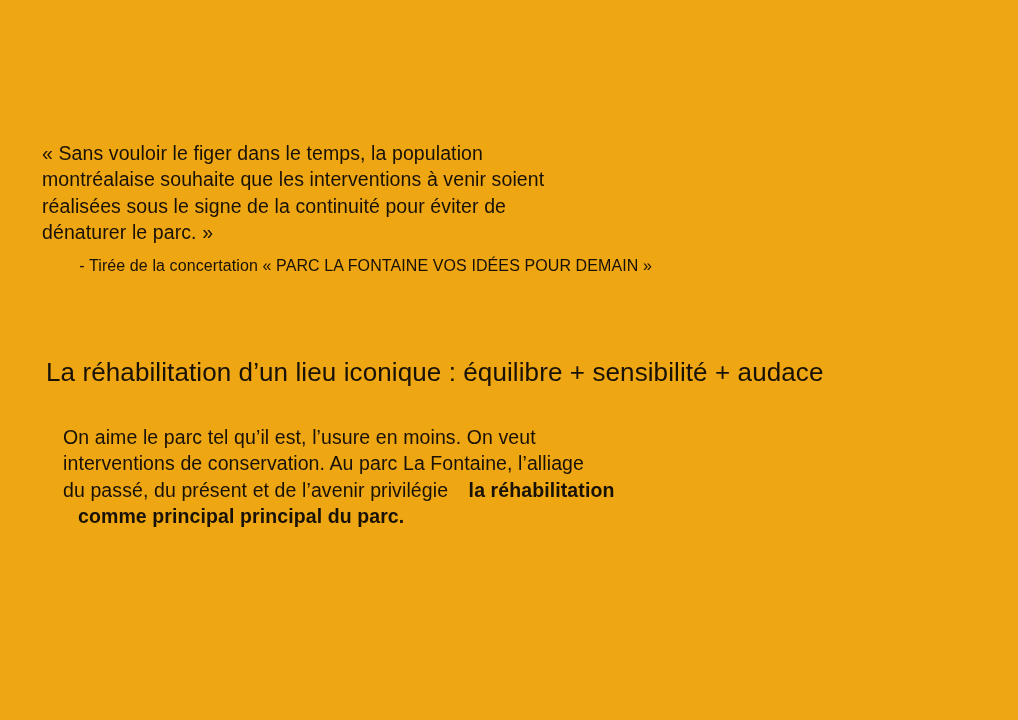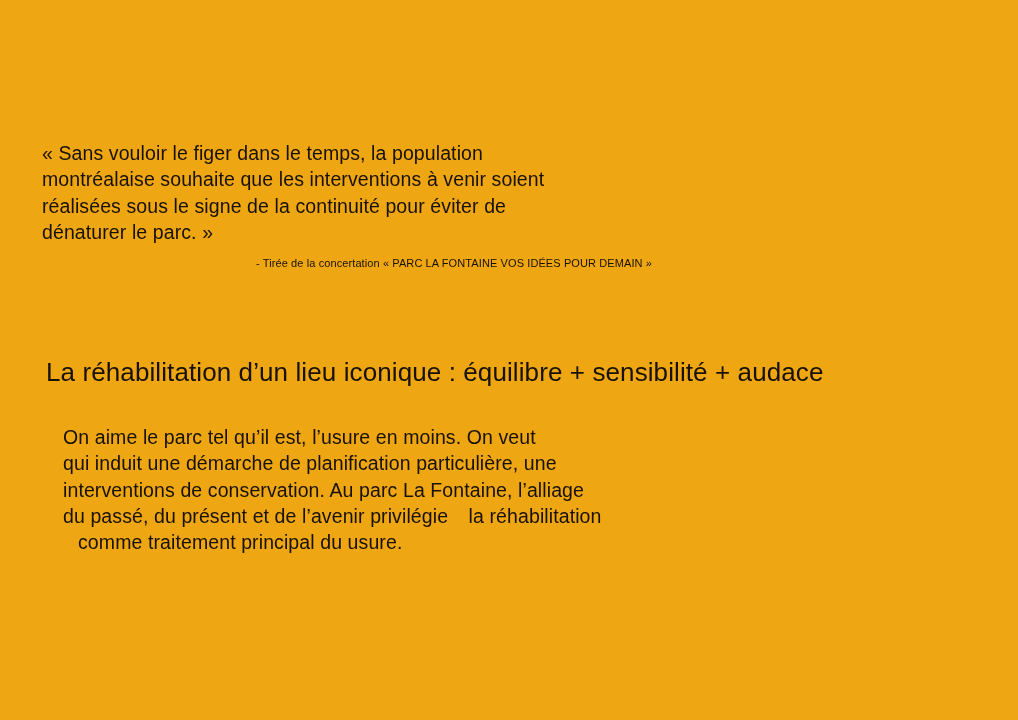--- a/index.html
+++ b/index.html
@@ -23,21 +23,21 @@
     font-size: 19.5px;
     line-height: 26.3px;
     white-space: pre-line;
     letter-spacing: 0.1px;
   }
   .attribution {
     position: absolute;
     left: 42px;
     top: 257px;
     width: 610px;
-    font-size: 11px;
+    font-size: 16px;
     text-align: right;
     letter-spacing: 0.1px;
   }
   .heading {
     position: absolute;
     left: 42px;
     top: 352px;
     width: 960px;
     margin: 4px;
     font-size: 26px;
@@ -48,35 +48,34 @@
   .body-text {
     position: absolute;
     left: 42px;
     top: 424px;
     width: 680px;
     font-size: 19.5px;
     line-height: 26.3px;
     letter-spacing: 0.1px;
     margin-left: 21px;
   }
-  .bold { font-weight: normal; padding-left: 15px; }
+  .bold { font-weight: bold; padding-left: 15px; }
 </style>
 </head>
 <body style="background: rgb(239, 166, 19); color: rgb(23, 17, 6);">
 
 <div class="slide">
   <div class="quote">« Sans vouloir le figer dans le temps, la population
 montréalaise souhaite que les interventions à venir soient
 réalisées sous le signe de la continuité pour éviter de
 dénaturer le parc. »</div>
 
   <div class="attribution">- Tirée de la concertation « PARC LA FONTAINE VOS IDÉES POUR DEMAIN »</div>
 
   <h1 class="heading">La réhabilitation d’un lieu iconique : équilibre + sensibilité + audace</h1>
 
   <div class="body-text">
       <div><span>On aime le parc tel qu’il est, l’usure en moins. On veut</span></div>
-      <div><span>qui induit une démarche de planification particulière, une</span></div>
       <div><span>interventions de conservation. Au parc La Fontaine, l’alliage</span></div>
       <div><span>du passé, du présent et de l’avenir privilégie </span><span class="bold">la réhabilitation</span></div>
-      <div><span class="bold">comme traitement principal du usure.</span></div>
+      <div><span class="bold">comme principal principal du parc.</span></div>
     </div>
 </div>
 
 </body></html>

